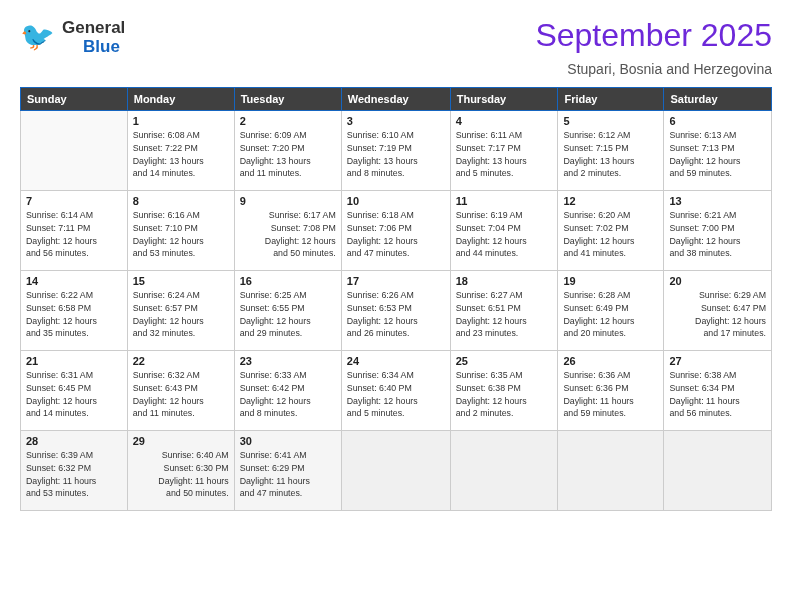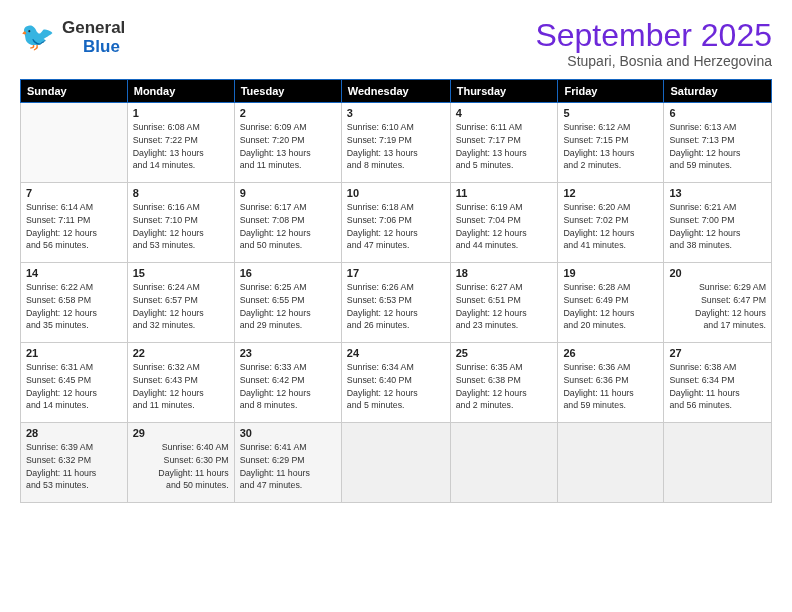--- a/index.html
+++ b/index.html
@@ -27,29 +27,29 @@
     }
     .month-title {
       font-size: 32px;
       font-weight: normal;
       color: #6d28d9;
       line-height: 1.1;
     }
     .location {
       font-size: 14px;
       color: #555;
-      margin-top: 0;
+      margin-top: 8px;
     }
     table {
       width: 100%;
       border-collapse: collapse;
       font-size: 9.5px;
     }
     thead tr th {
-      background: #000000;
+      background: #404040;
       color: #fff;
       text-align: left;
       padding: 5px 6px;
       font-size: 11px;
       font-weight: bold;
       border: 1px solid #1565c0;
     }
     tbody tr td {
       border: 1px solid #ccc;
       vertical-align: top;
@@ -177,21 +177,21 @@
           </td>
           <td>
             <span class="day-num">8</span>
             <div class="day-info" style="white-space: pre-line;">Sunrise: 6:16 AM
 Sunset: 7:10 PM
 Daylight: 12 hours
 and 53 minutes.</div>
           </td>
           <td>
             <span class="day-num">9</span>
-            <div class="day-info" style="white-space: pre-line;">Sunrise: 6:17 AM
+            <div class="day-info" style="white-space: pre-line; text-align: right;">Sunrise: 6:17 AM
 Sunset: 7:08 PM
 Daylight: 12 hours
 and 50 minutes.</div>
           </td>
           <td>
             <span class="day-num">10</span>
             <div class="day-info" style="white-space: pre-line;">Sunrise: 6:18 AM
 Sunset: 7:06 PM
 Daylight: 12 hours
 and 47 minutes.</div>

